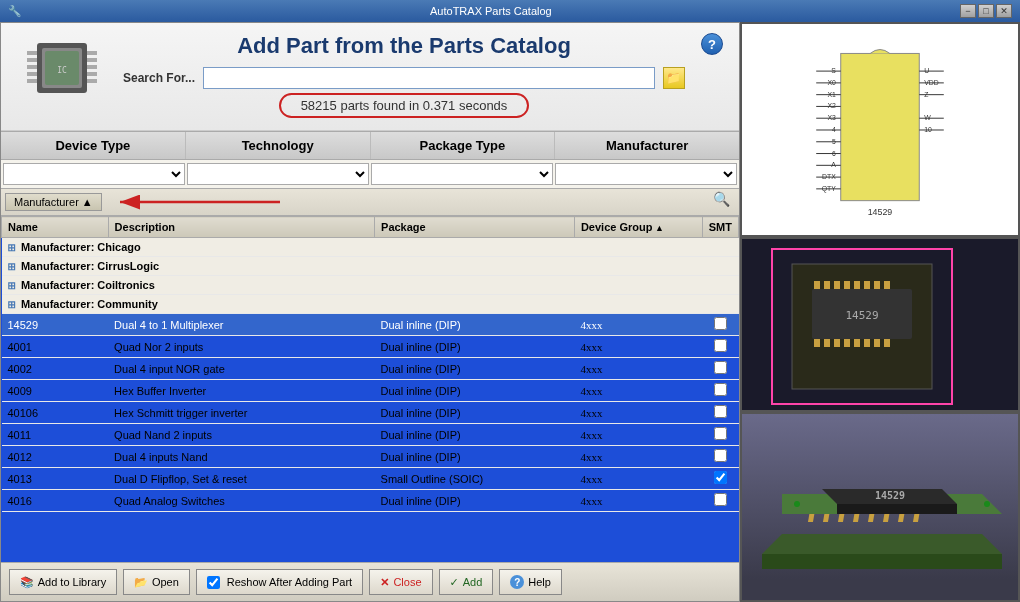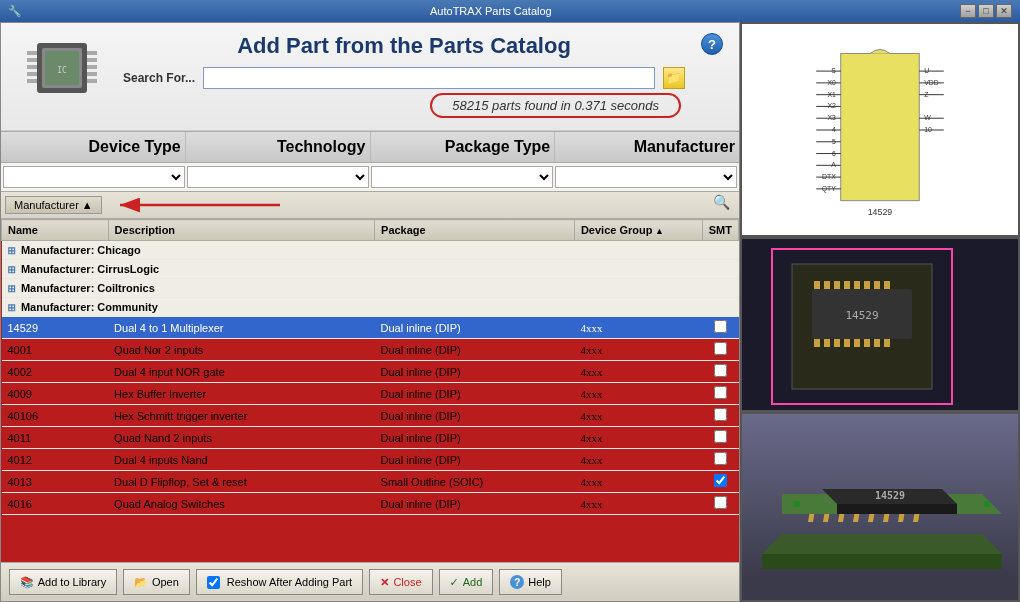--- a/index.html
+++ b/index.html
@@ -91,46 +91,45 @@
       border-radius: 50%;
       color: white;
       font-weight: bold;
       font-size: 13px;
       cursor: pointer;
       display: flex; align-items: center; justify-content: center;
     }
 
     
     .results-badge {
-      text-align: right;
+      text-align: center;
       padding: 4px;
-      font-style: italic;
     }
     .results-oval {
       display: inline-block;
       border: 2px solid #cc2222;
       border-radius: 20px;
       padding: 3px 20px;
       color: #333;
       font-size: 13px;
     }
 
     
     .filter-headers {
       display: flex;
       background: linear-gradient(to bottom, #ddd, #c8c8c8);
       border-top: 1px solid #aaa;
       border-bottom: 1px solid #aaa;
     }
     .filter-col {
       flex: 1;
-      text-align: right;
+      text-align: center;
       padding: 6px 4px;
       font-weight: bold;
-      font-size: 16px;
+      font-size: 13px;
       border-right: 1px solid #bbb;
       cursor: pointer;
     }
     .filter-col:last-child { border-right: none; }
 
     
     .filter-dropdowns {
       display: flex;
       border-bottom: 1px solid #aaa;
       background: #f5f3ec;
@@ -169,21 +168,21 @@
       background: transparent;
       border: none;
       cursor: pointer;
       font-size: 14px;
     }
 
     
     .table-container {
       flex: 1;
       overflow-y: auto;
-      background: #b91c1c;
+      background: #1d4ed8;
     }
     .parts-table { width: 100%; border-collapse: collapse; }
     .parts-table thead th {
       background: linear-gradient(to bottom, #e0dcd0, #ccc8b8);
       border: 1px solid #aaa;
       padding: 4px 6px;
       text-align: left;
       font-weight: bold;
       font-size: 11px;
       position: sticky; top: 0;

